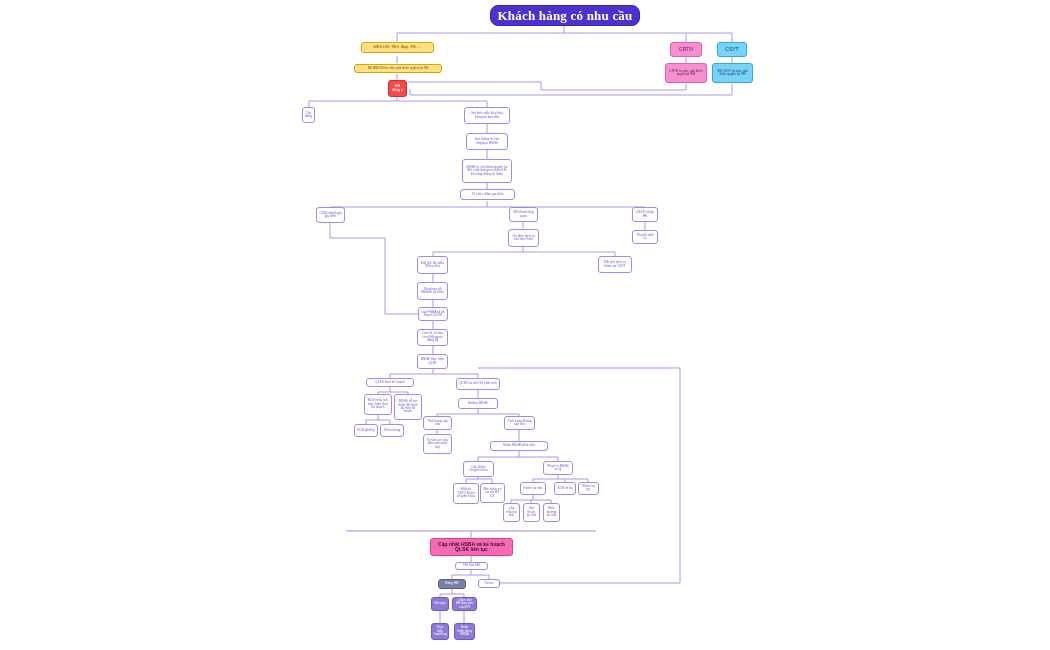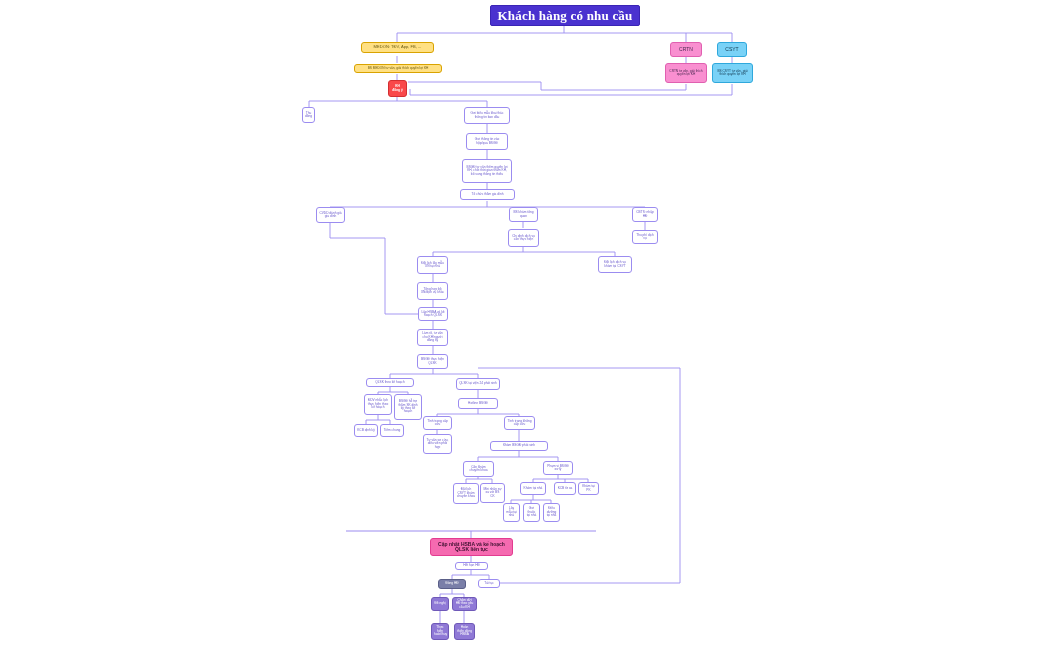--- a/index.html
+++ b/index.html
@@ -12,21 +12,21 @@
   svg.edges{position:absolute;left:0;top:0;width:1050px;height:650px;pointer-events:none;}
   .node{
     position:absolute;box-sizing:border-box;
     border:1px solid #9b8cf0;border-radius:3px;background:#ffffff;
     display:flex;align-items:center;justify-content:center;text-align:center;
     color:#6a5acd;line-height:1.05;padding:1px 2px;overflow:hidden;
   }
   .node span{display:block;width:100%;}
   
   .n-title{
-    background:#4a32cf;border:1px solid #3a24b5;border-radius:2px;
+    background:#4a32cf;border:1px solid #3a24b5;border-radius:8px;
     color:#ffffff;font-weight:bold;font-size:13px;letter-spacing:.2px;
     font-family:"Liberation Serif","DejaVu Serif",serif;
   }
   .n-yellow{background:#ffe083;border-color:#d9a300;color:#6a5a10;}
   .n-pink{background:#f98fd0;border-color:#e060b0;color:#4a2a52;}
   .n-blue{background:#79d2f7;border-color:#2fa8dc;color:#153a52;}
   .n-red{background:#f9484a;border-color:#d32f31;color:#ffffff;font-weight:bold;}
   .n-hotpink{background:#f56ab0;border-color:#e23c90;color:#3d1030;font-weight:bold;}
   .n-slate{background:#7a7fa8;border-color:#5a5f88;color:#ffffff;}
   .n-violet{background:#8f79d6;border-color:#6f59b8;color:#ffffff;}

